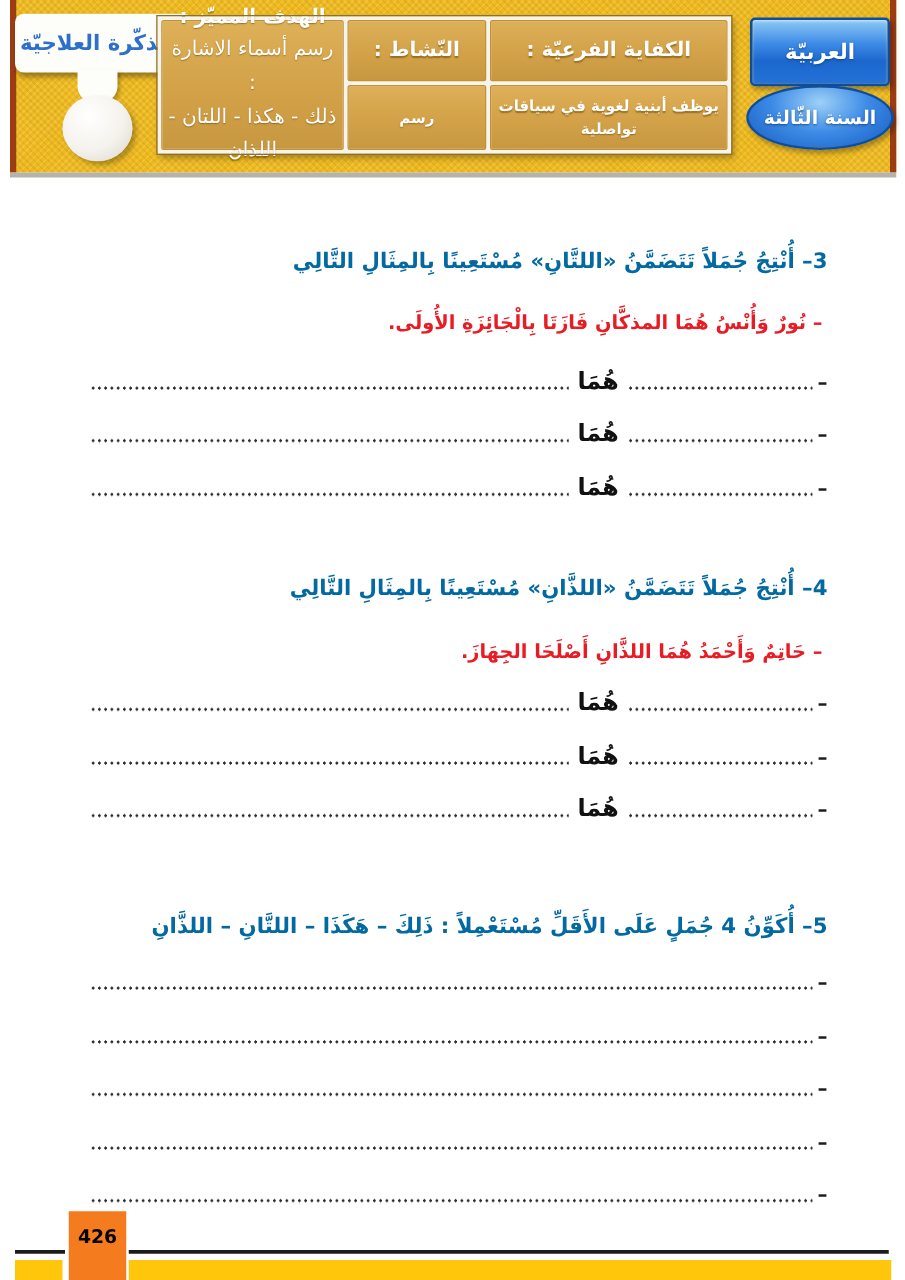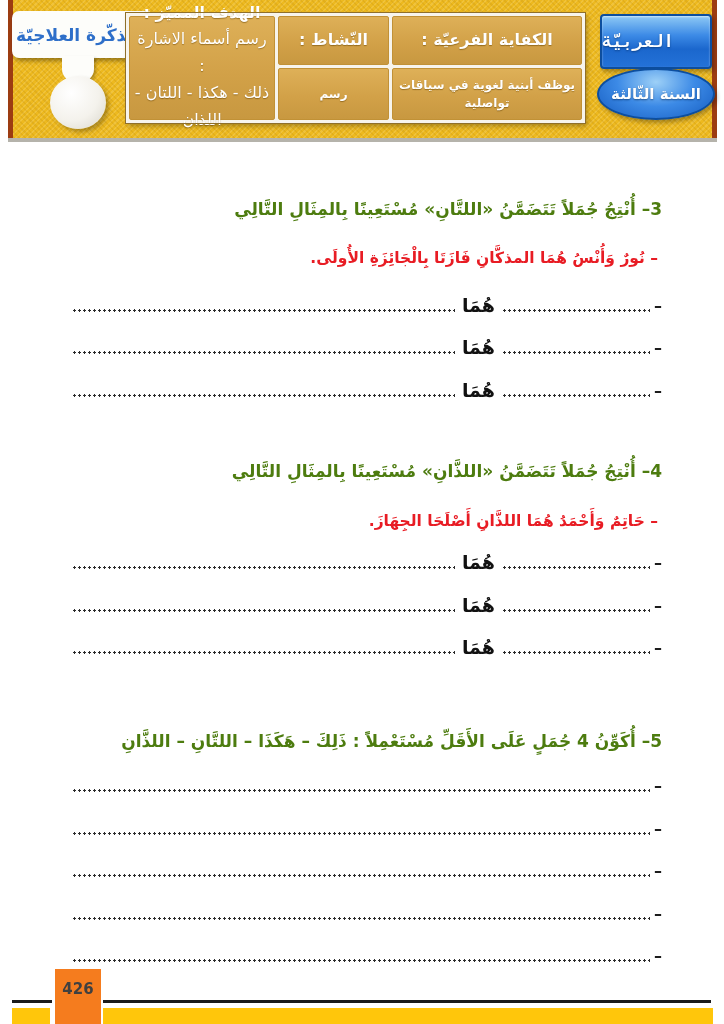--- a/index.html
+++ b/index.html
@@ -63,42 +63,41 @@
   }
   .hcell .big{font-size:16px;font-weight:bold;line-height:1.4;}
   .hcell .mid{font-size:12px;font-weight:bold;line-height:1.5;}
   .hcell .small{font-size:16px;font-weight:normal;line-height:1.7;}
   .goal-cell{grid-column:3;grid-row:1 / span 2;}
   
   .subject-badge{
     position:absolute;left:600px;top:14px;width:112px;height:55px;
     background:linear-gradient(180deg,#8ec9f5 0%,#3c8ae6 38%,#1b67cd 65%,#2472d8 100%);
     border:2px solid #0d4e9e;border-radius:4px;box-sizing:border-box;
-    display:flex;align-items:center;justify-content:flex-end;
+    display:flex;align-items:center;justify-content:center;
     color:#fff;font-weight:bold;font-size:17px;
     text-shadow:0 1px 2px rgba(0,40,90,0.6);
     box-shadow:2px 3px 4px rgba(0,0,0,0.3), inset 0 1px 2px rgba(255,255,255,0.55);
     direction:rtl;
-    font-family:Liberation Mono, monospace;
   }
   .year-badge{
     position:absolute;left:597px;top:68px;width:118px;height:52px;
     background:radial-gradient(ellipse at 50% 25%, #9dd0f7 0%, #3c8ae6 48%, #155cc0 100%);
     border:2px solid #0d4e9e;border-radius:50%;box-sizing:border-box;
     display:flex;align-items:center;justify-content:center;
     color:#fff;font-weight:bold;font-size:15px;
     text-shadow:0 1px 2px rgba(0,40,90,0.6);
     box-shadow:2px 3px 4px rgba(0,0,0,0.3);
     direction:rtl;
   }
   
   .ex-title{
     position:absolute;left:64px;right:62px;
     direction:rtl;text-align:right;
-    color:#4d7c0f;font-weight:bold;font-size:17px;line-height:1.6;
+    color:#0369a1;font-weight:bold;font-size:17px;line-height:1.6;
   }
   .ex-example{
     position:absolute;left:64px;right:66px;
     direction:rtl;text-align:right;
     color:#e81c24;font-weight:bold;font-size:15.5px;line-height:1.7;
   }
   .ans-line{
     position:absolute;left:72px;right:62px;height:30px;
     display:flex;direction:rtl;align-items:flex-end;
   }
@@ -114,21 +113,21 @@
   .dots-right{width:148px;}
   .dots-left{flex:1;}
   .dots-full{flex:1;}
   .ans-line .word{
     color:#111;font-weight:bold;font-size:19px;line-height:1.15;
     padding:0 7px;white-space:nowrap;
   }
   
   .page-box{
     position:absolute;left:55px;top:969px;width:46px;height:55px;
-    background:#f57c1e;color:#404040;font-weight:bold;font-size:15px;
+    background:#f57c1e;color:#000000;font-weight:bold;font-size:15px;
     display:flex;justify-content:center;align-items:flex-start;
     padding-top:11px;box-sizing:border-box;
   }
   .footer-line-left{position:absolute;left:12px;top:1000px;width:40px;height:3px;background:#1b1b1b;}
   .footer-line-right{position:absolute;left:103px;right:13px;top:1000px;height:3px;background:#1b1b1b;}
   .footer-band-left{position:absolute;left:12px;top:1008px;width:38px;height:16px;background:#ffc60b;}
   .footer-band-right{position:absolute;left:103px;right:11px;top:1008px;height:16px;background:#ffc60b;}
 </style>
 </head>
 <body>

